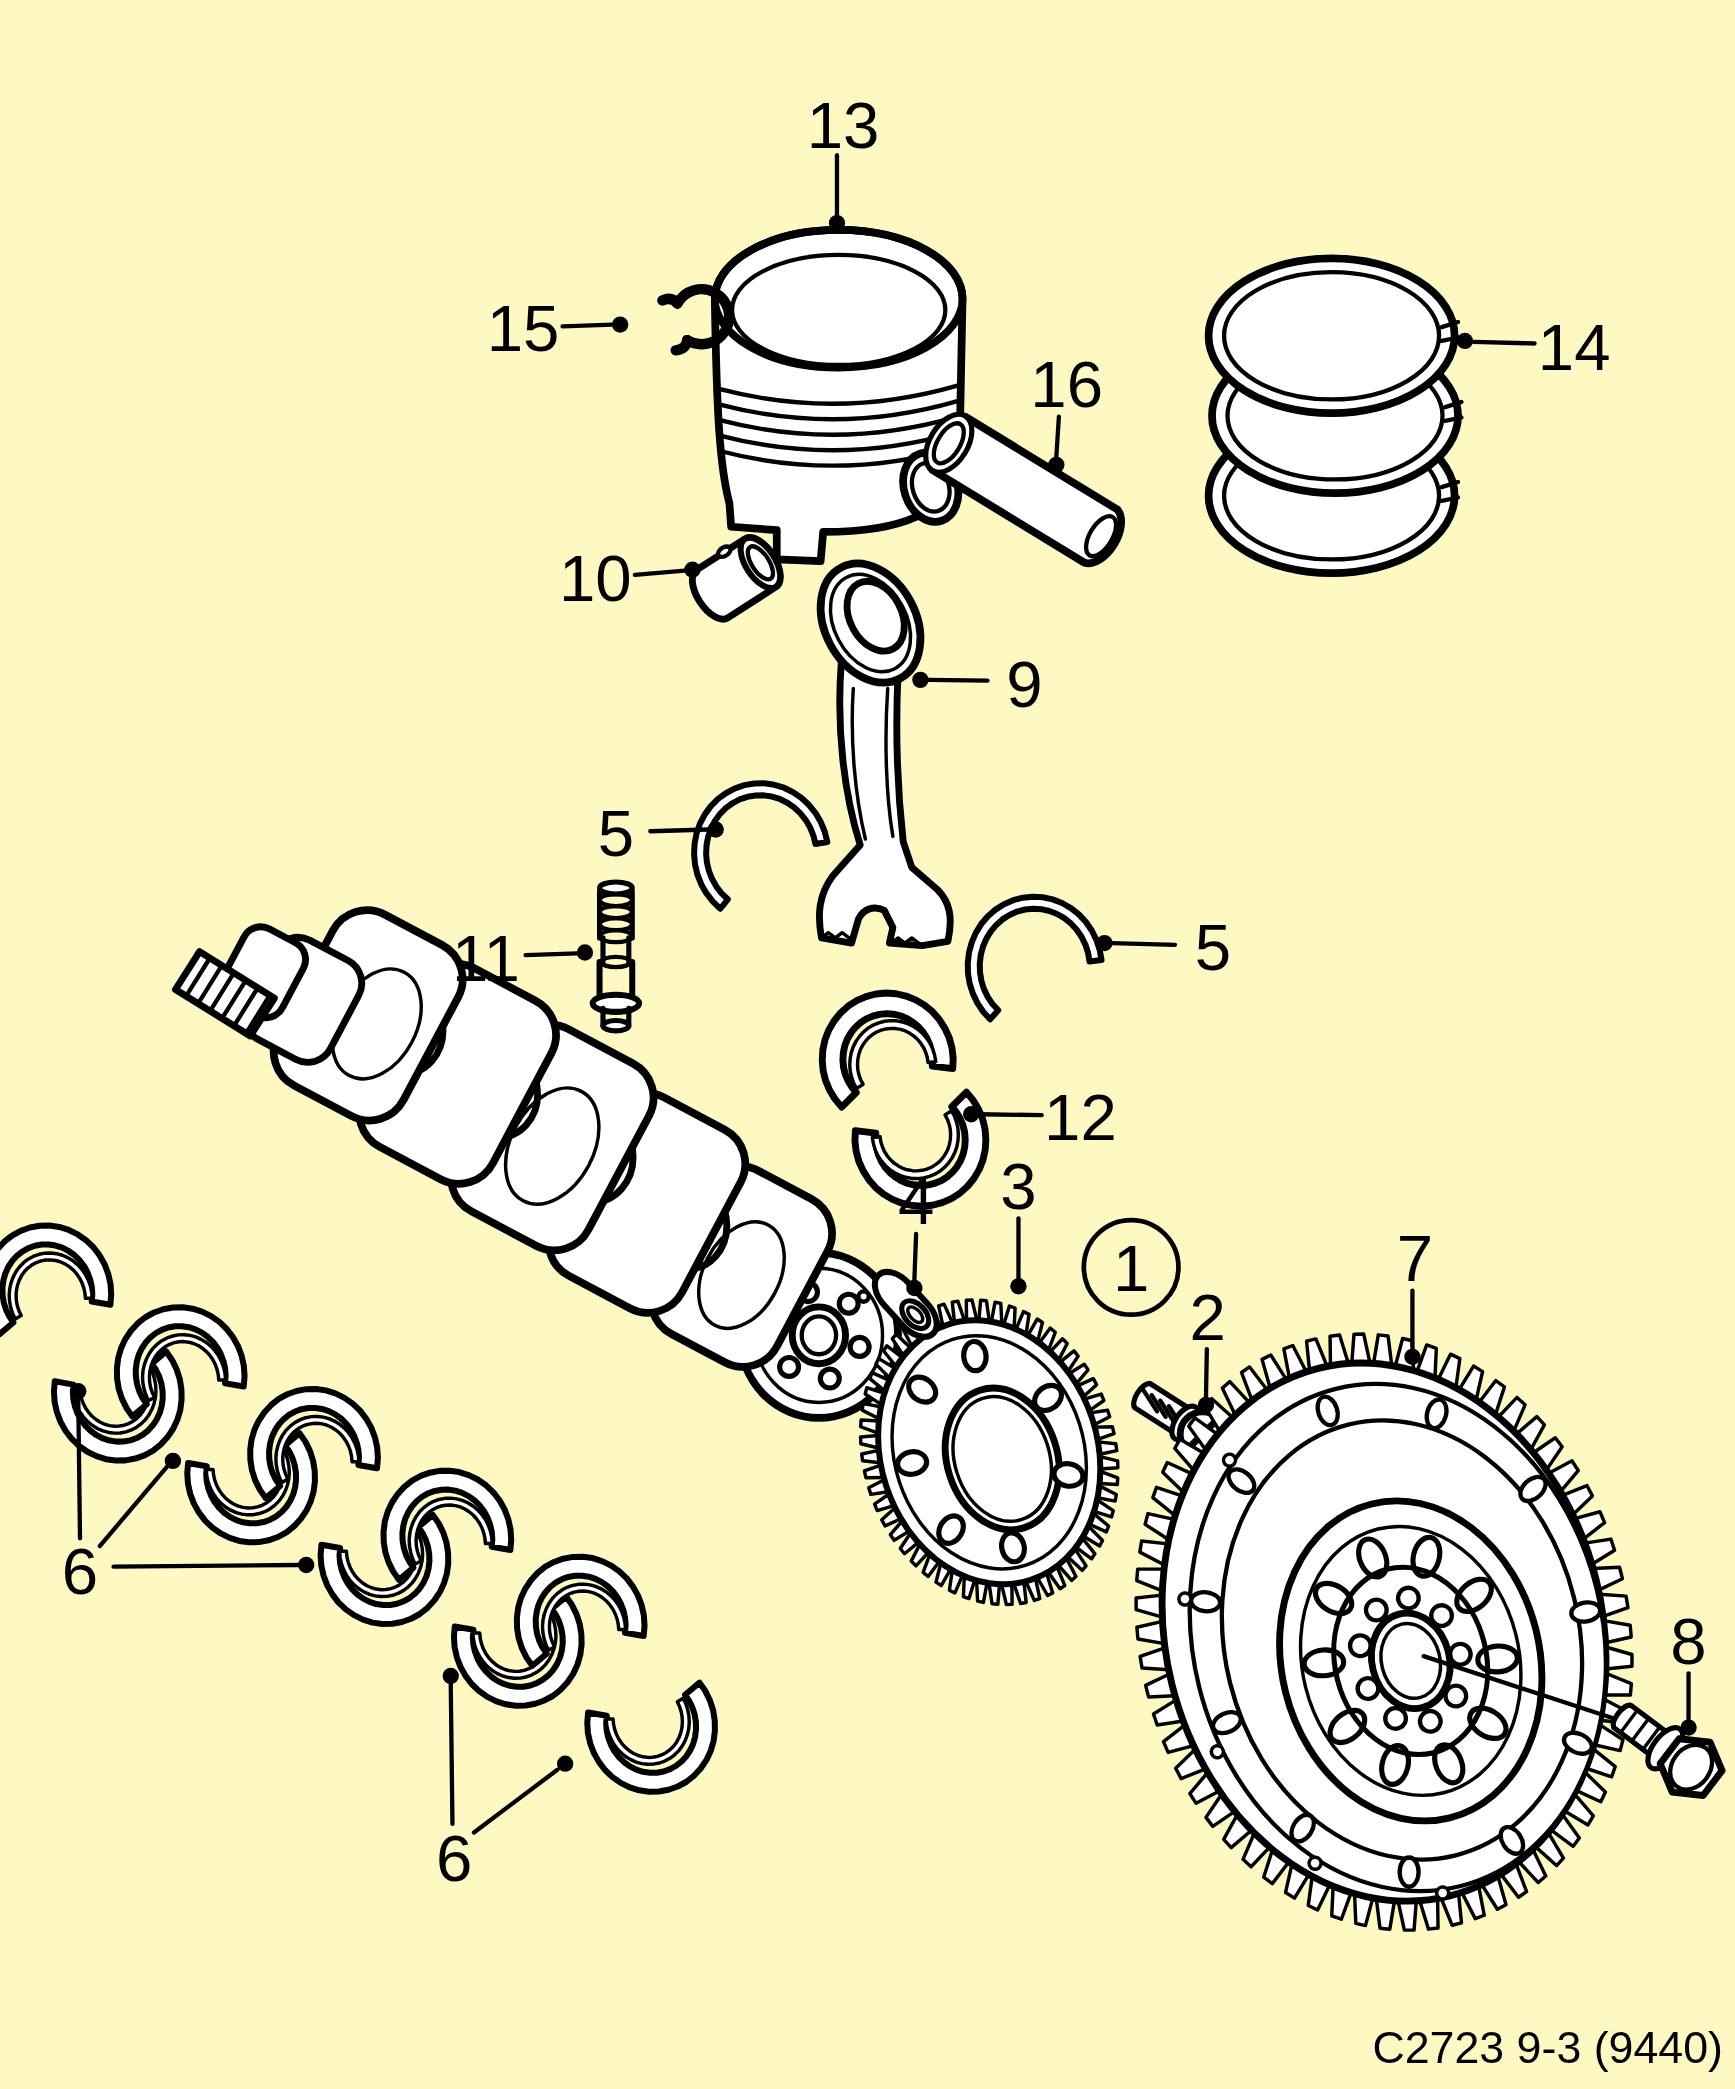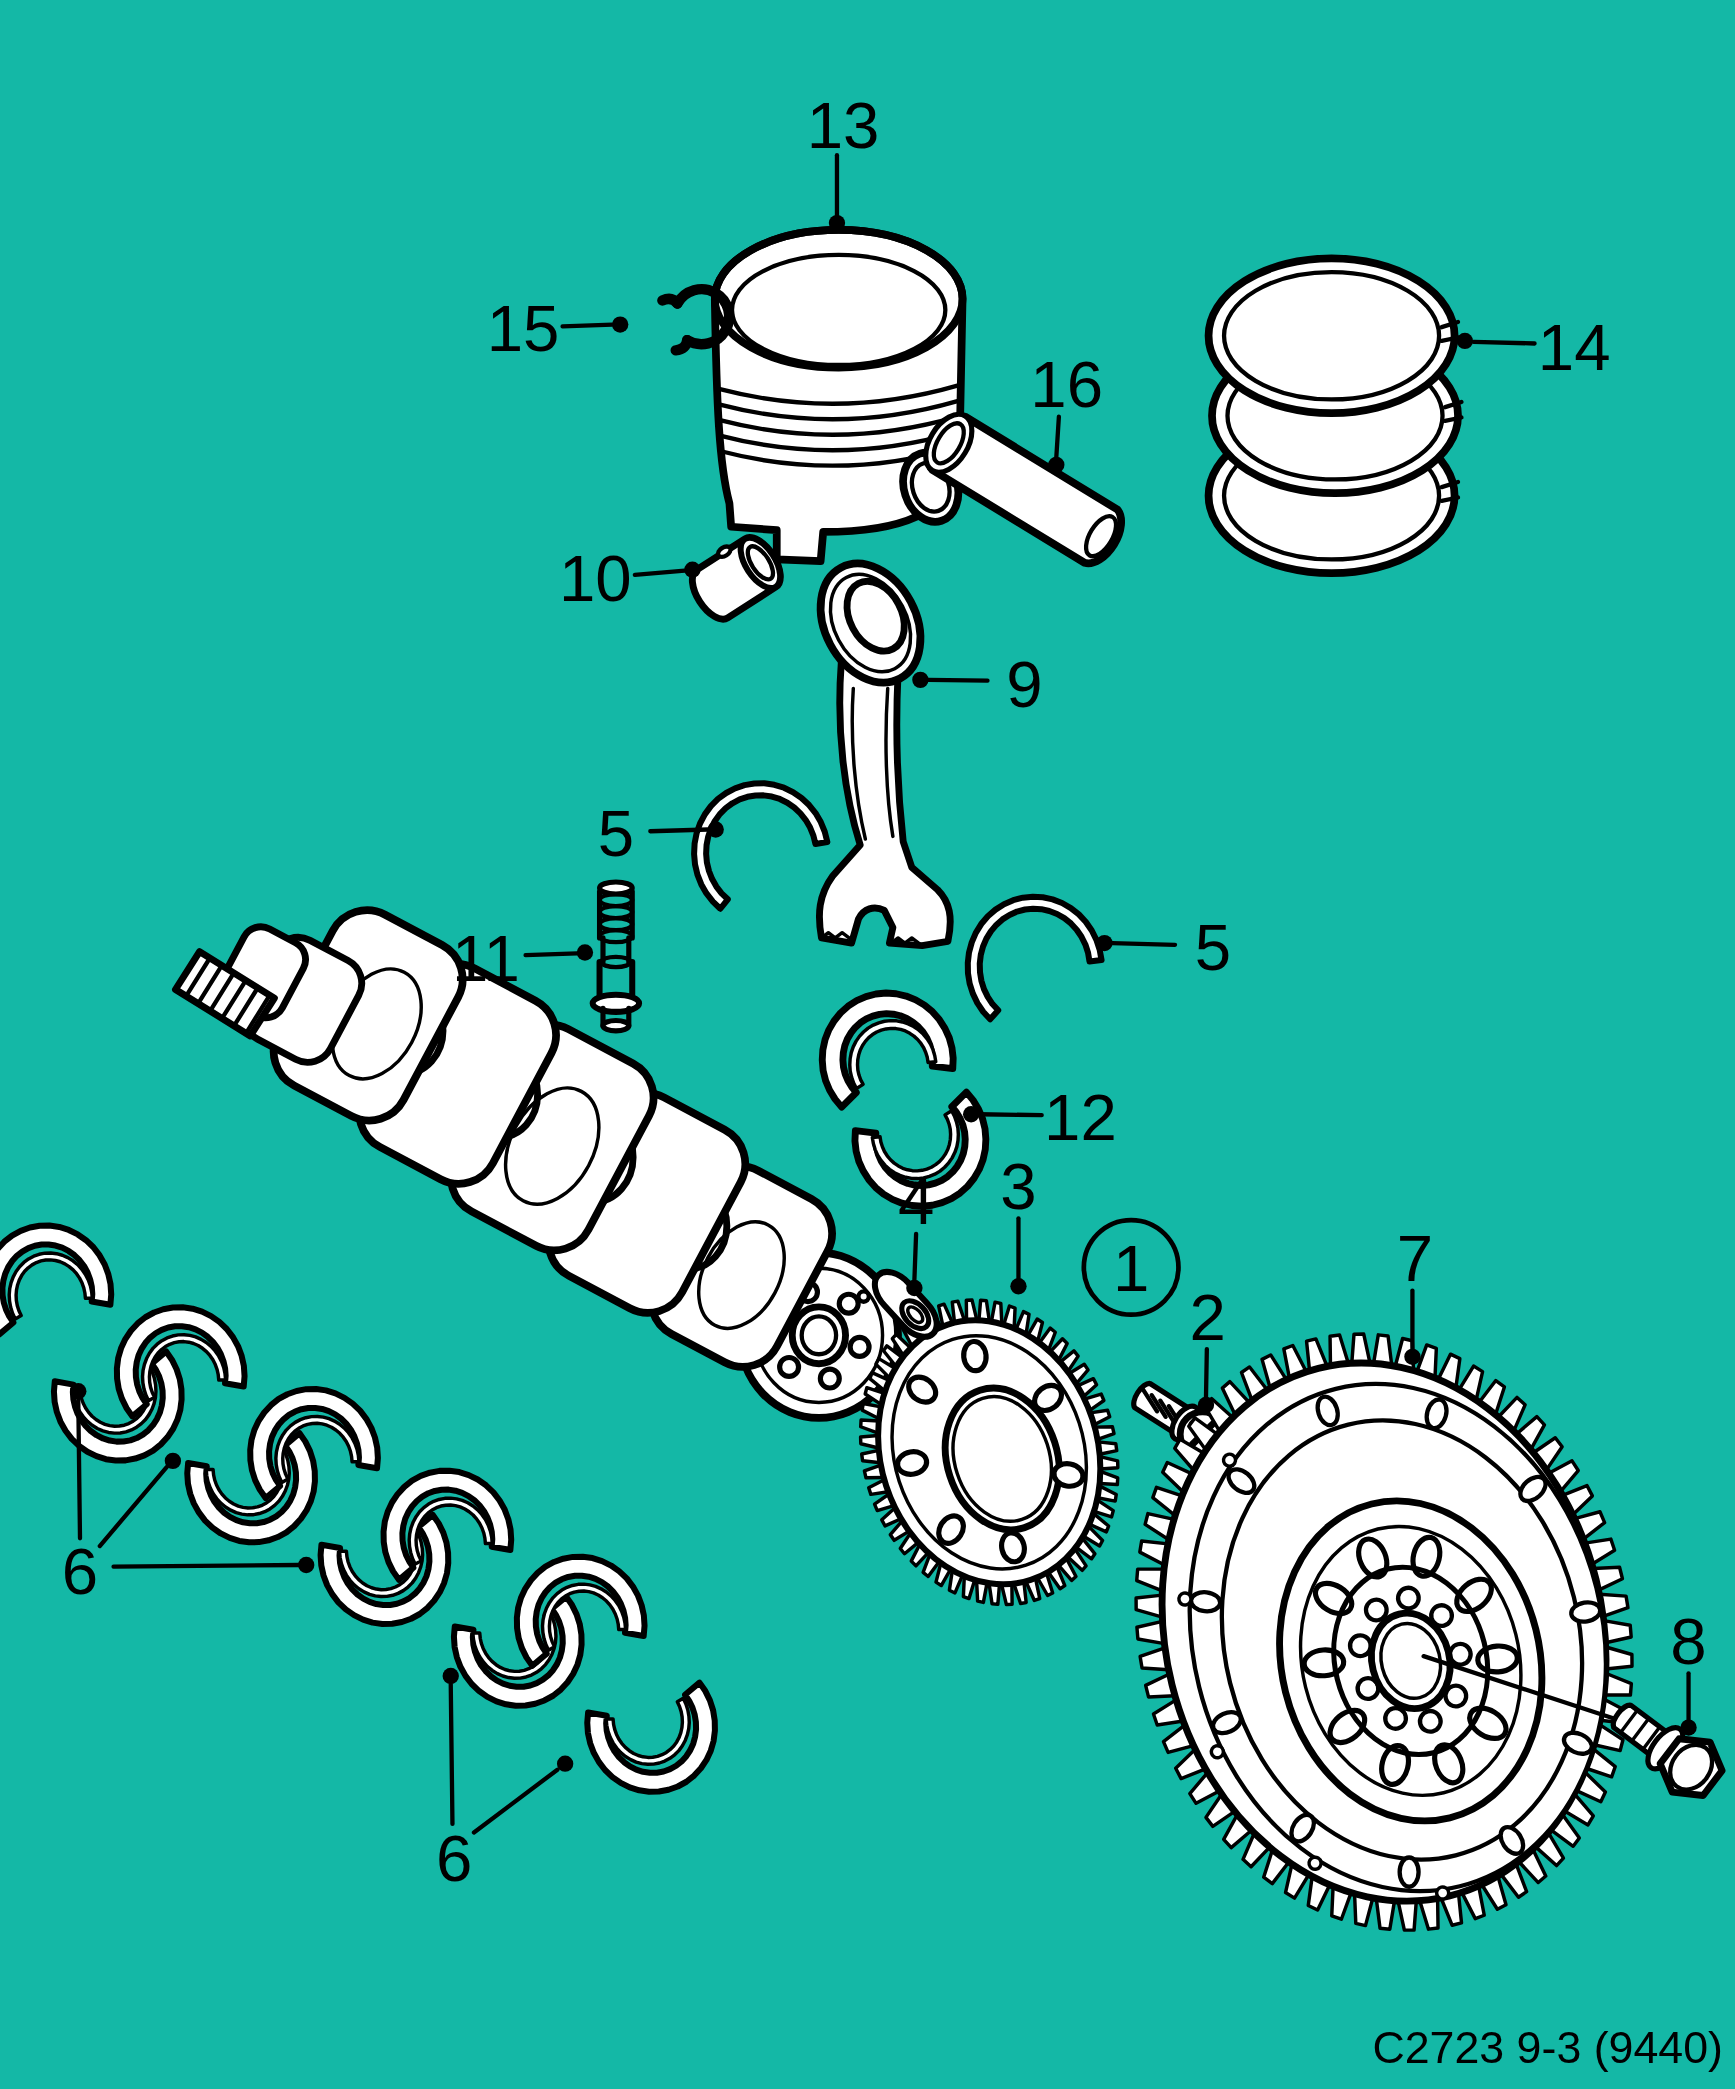--- a/index.html
+++ b/index.html
@@ -1,16 +1,16 @@
 <!DOCTYPE html>
 <html style="font-size:13.8px"><head>
 <meta charset="utf-8">
 <style>
   html,body{margin:0;padding:0;background:#fff;}
-  #stage{position:relative;width:1735px;height:2090px;background:#14b8a6;overflow:hidden;text-align:center;}
+  #stage{position:relative;width:1735px;height:2090px;background:#fef9c3;overflow:hidden;text-align:center;}
   svg{display:block;}
   text{font-family:"Liberation Sans", sans-serif;}
 </style>
 </head>
 <body>
 
 <div id="stage">
   <svg id="fig" width="1735" height="2090" viewBox="0 0 2017 2429">
     <g id="g-crankshaft">
         <ellipse cx="952" cy="1552" rx="92" ry="96" stroke="#000000" stroke-width="9" fill="#ffffff"></ellipse>

